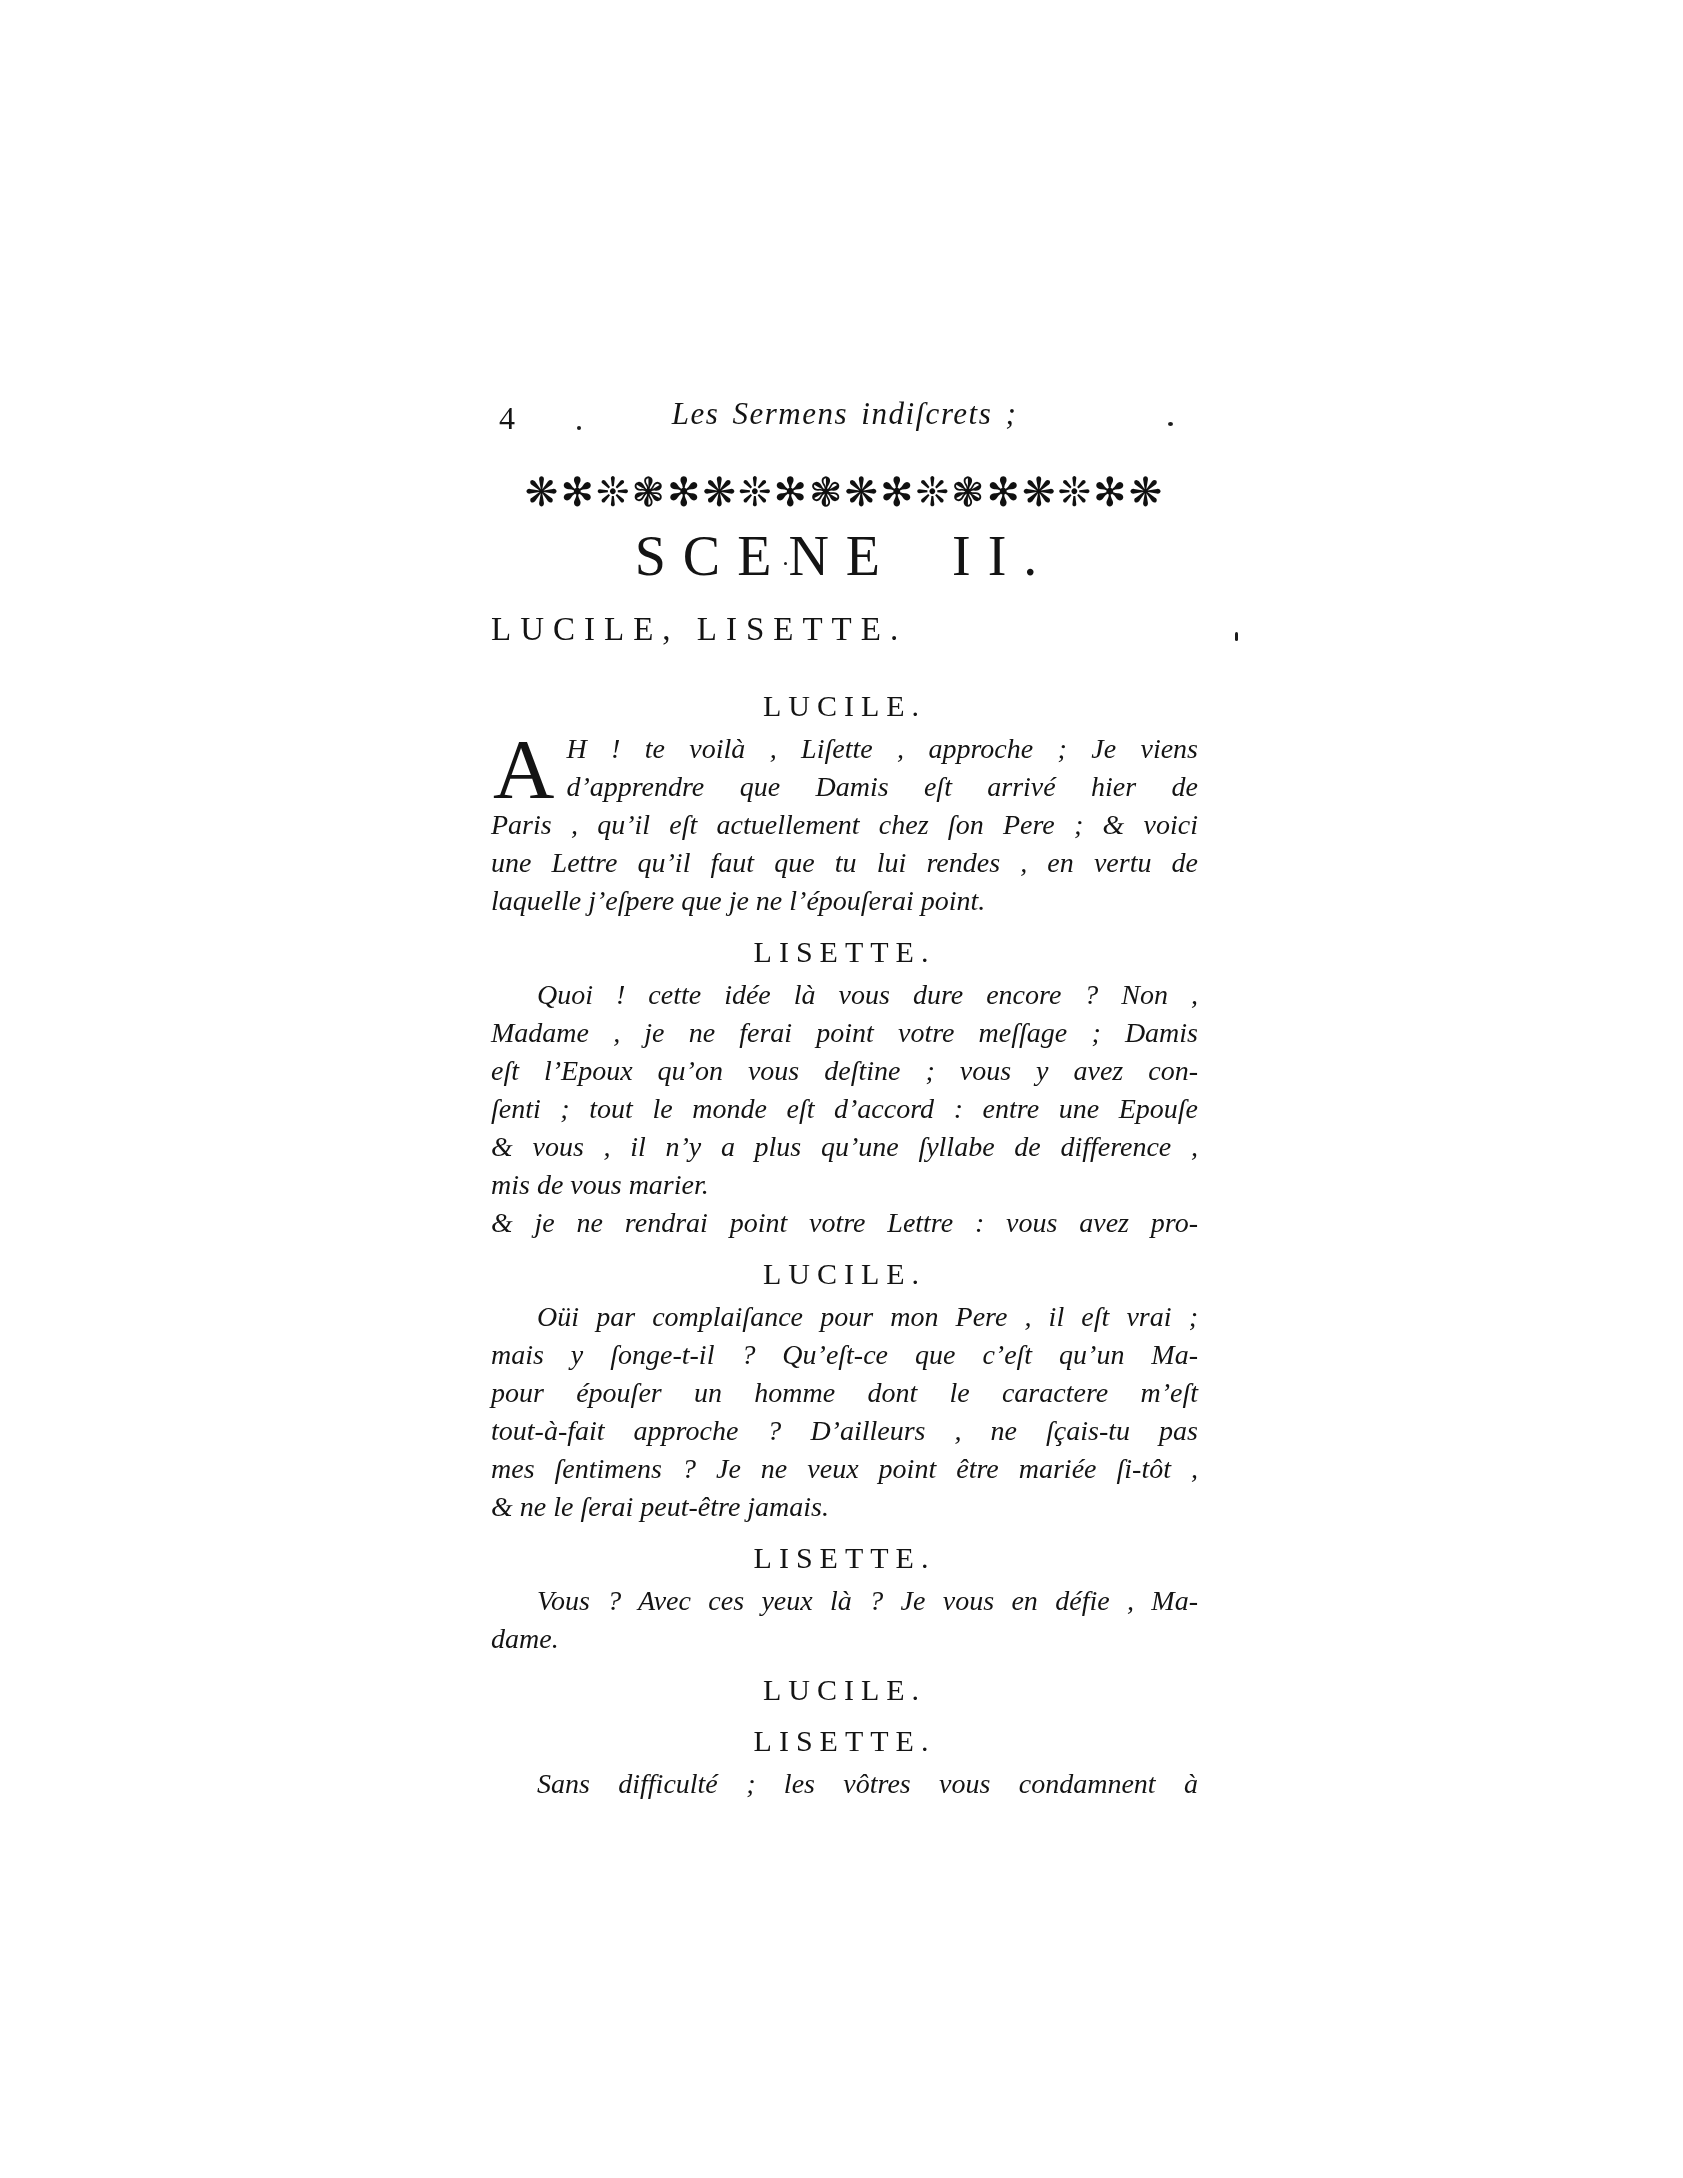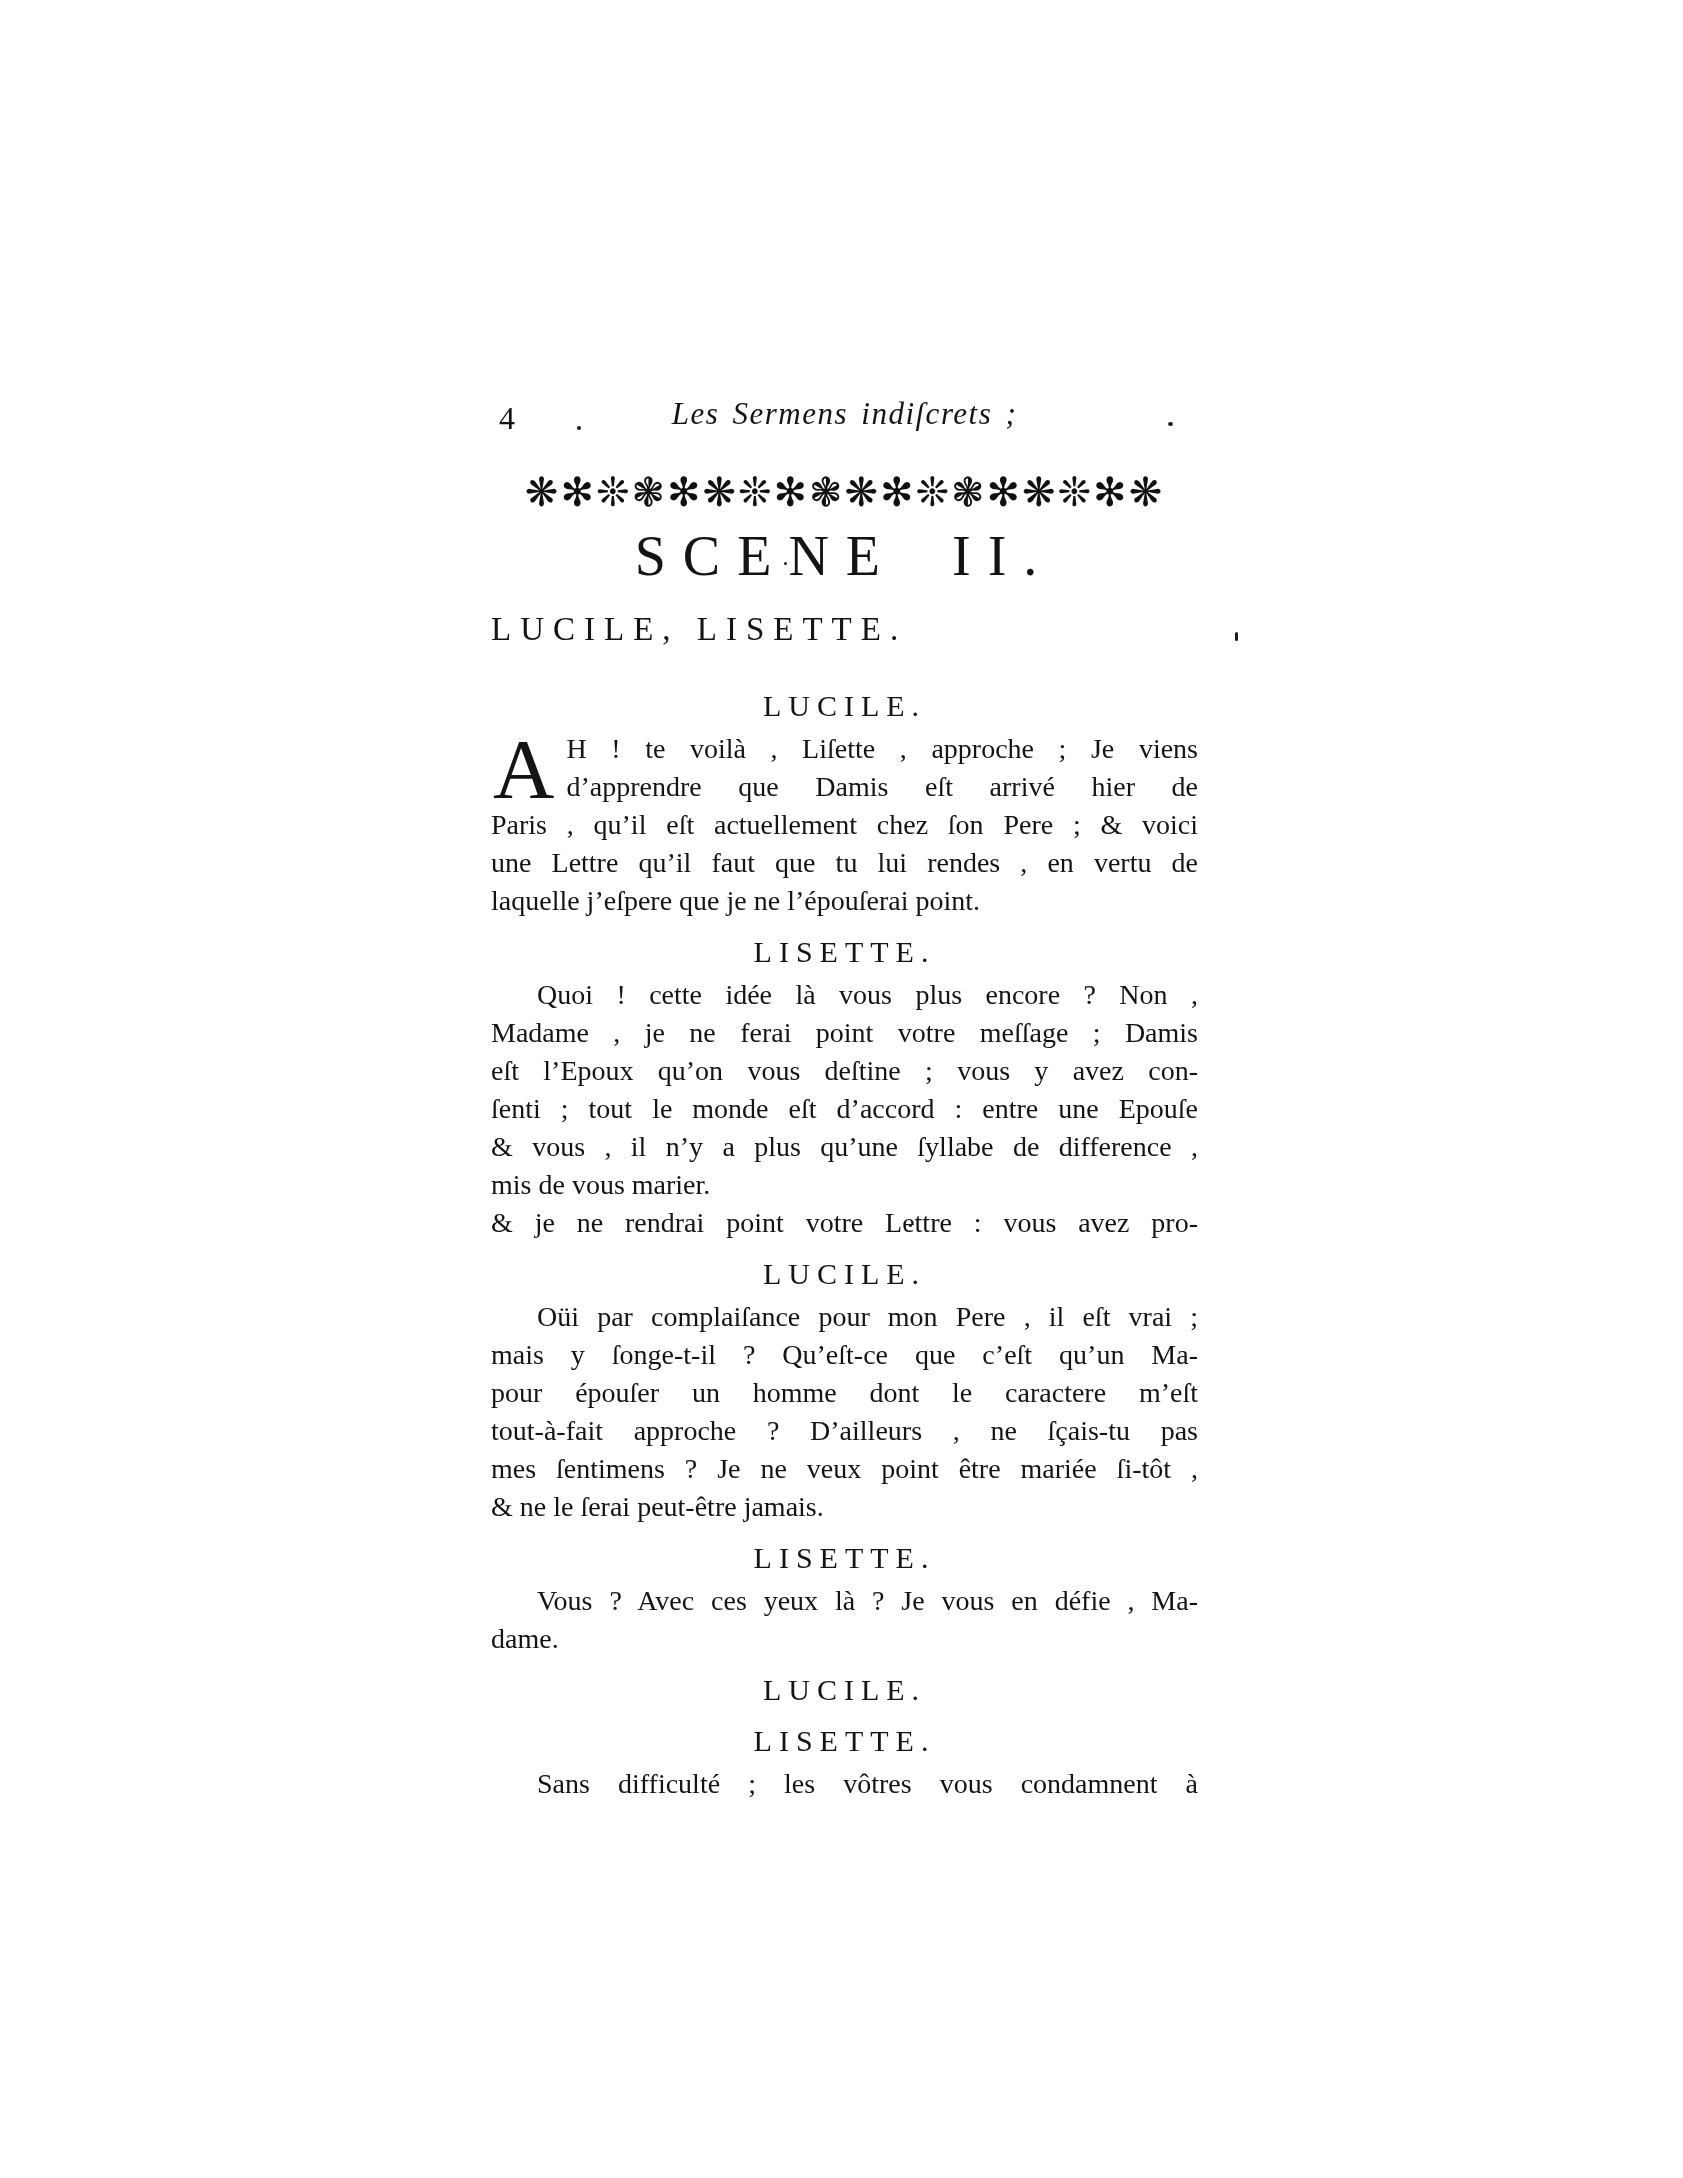--- a/index.html
+++ b/index.html
@@ -30,21 +30,21 @@
   }
   .chars{
     margin-top:28px;margin-bottom:38px;text-align:left;
     font-size:33px;line-height:40px;letter-spacing:9px;
   }
   .speaker{
     margin:13px 0 5px;text-align:center;
     font-size:30px;line-height:38px;letter-spacing:7px;
   }
   .speech{font-size:28px;line-height:38px;}
-  .line{min-height:38px;}
+  .line{min-height:38px;font-style:italic;}
   .just{text-align:justify;text-align-last:justify;}
   .last{text-align:left;}
   .indent{text-indent:46px;}
   .dropcap{
     float:left;font-size:85px;line-height:69px;
     padding:5px 12px 0 2px;
   }
   .speck{position:absolute;background:#1c1c1c;border-radius:50%;}
   .speck.s1{left:577px;top:426px;width:4px;height:4px;}
   .speck.s2{left:1168px;top:422px;width:5px;height:4px;}
@@ -75,21 +75,21 @@
         <div class="speech">
           <span class="dropcap">A</span>
           <div class="line just">H ! te voilà , Liſette , approche ; Je viens</div>
           <div class="line just">d’apprendre que Damis eſt arrivé hier de</div>
           <div class="line just">Paris , qu’il eſt actuellement chez ſon Pere ; &amp; voici</div>
           <div class="line just">une Lettre qu’il faut que tu lui rendes , en vertu de</div>
           <div class="line last">laquelle j’eſpere que je ne l’épouſerai point.</div>
         </div>
         <div class="speaker">LISETTE.</div>
         <div class="speech">
-          <div class="line just indent">Quoi ! cette idée là vous plus encore ? Non ,</div>
+          <div class="line just indent">Quoi ! cette idée là vous dure encore ? Non ,</div>
           <div class="line just">Madame , je ne ferai point votre meſſage ; Damis</div>
           <div class="line just">eſt l’Epoux qu’on vous deſtine ; vous y avez con-</div>
           <div class="line just">ſenti ; tout le monde eſt d’accord : entre une Epouſe</div>
           <div class="line just">&amp; vous , il n’y a plus qu’une ſyllabe de difference ,</div>
           <div class="line last">mis de vous marier.</div>
           <div class="line just">&amp; je ne rendrai point votre Lettre : vous avez pro-</div>
         </div>
         <div class="speaker">LUCILE.</div>
         <div class="speech">
           <div class="line just indent">Oüi par complaiſance pour mon Pere , il eſt vrai ;</div>

